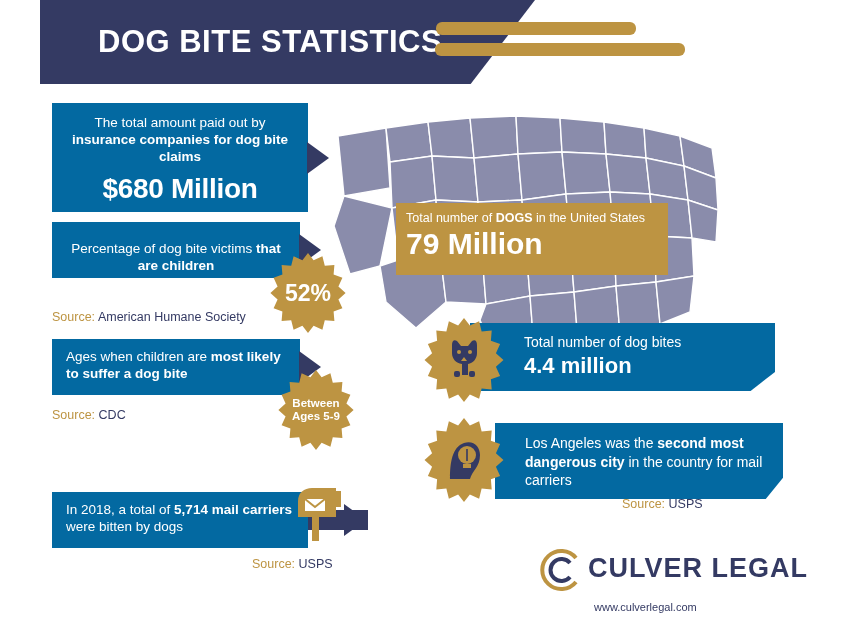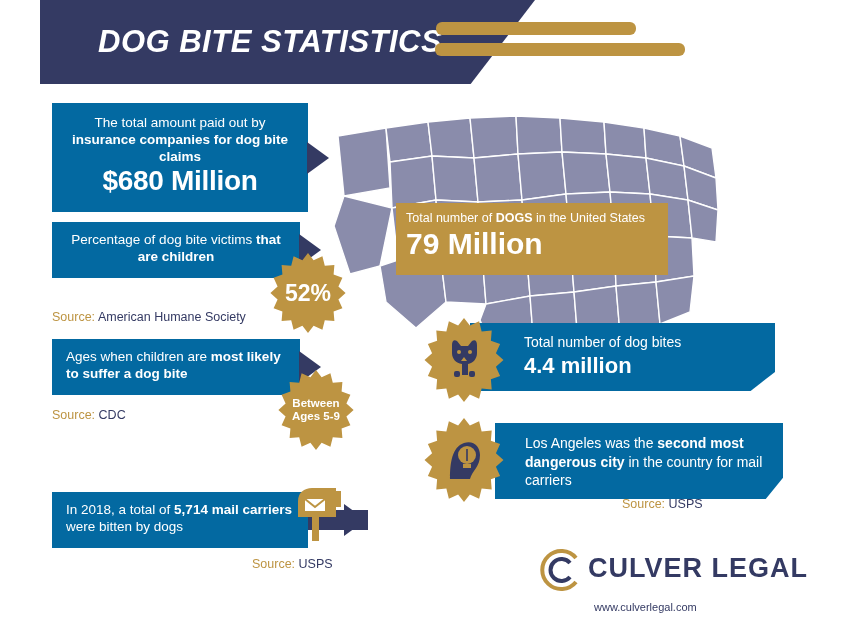--- a/index.html
+++ b/index.html
@@ -10,21 +10,21 @@
     overflow: hidden;
     position: relative;
   }
   .stage { position: relative; width: 850px; height: 638px; }
 
   
   .header-band {
     position: absolute; left: 40px; top: 0; width: 495px; height: 84px;
     background: #343a63;
     clip-path: polygon(0 0, 100% 0, 87% 100%, 0 100%);
-    display: flex; align-items: center; font-style: italic;
+    display: flex; align-items: center;
   }
   .header-title {
     color: #ffffff;
     font-size: 31px;
     font-weight: bold;
     letter-spacing: 0.5px;
     margin-left: 58px;
     white-space: nowrap;
   }
   .bar-top {
@@ -55,26 +55,26 @@
   }
   .box.gold { background: #bd9442; }
 
   
   #box-insurance {
     left: 52px; top: 103px; width: 256px; height: 109px;
     padding: 11px 12px 0; text-align: center;
   }
   #box-insurance .line1 { font-size: 13.5px; line-height: 17px; }
   #box-insurance .line1 b { font-weight: bold; }
-  #box-insurance .amount { font-size: 28px; font-weight: bold; letter-spacing: -0.3px; }
+  #box-insurance .amount { font-size: 28px; font-weight: bold; margin-top: 8px; letter-spacing: -0.3px; }
 
   
   #box-children {
     left: 52px; top: 222px; width: 248px; height: 56px;
-    padding: 9px 14px; text-align: center;
+    padding: 18px 14px; text-align: center;
   }
   #box-children .t { font-size: 13.5px; line-height: 17px; }
   #box-children .t b { font-weight: bold; }
 
   
   #box-ages {
     left: 52px; top: 339px; width: 248px; height: 56px;
     padding: 9px 14px; text-align: left;
   }
   #box-ages .t { font-size: 13.5px; line-height: 17px; }

